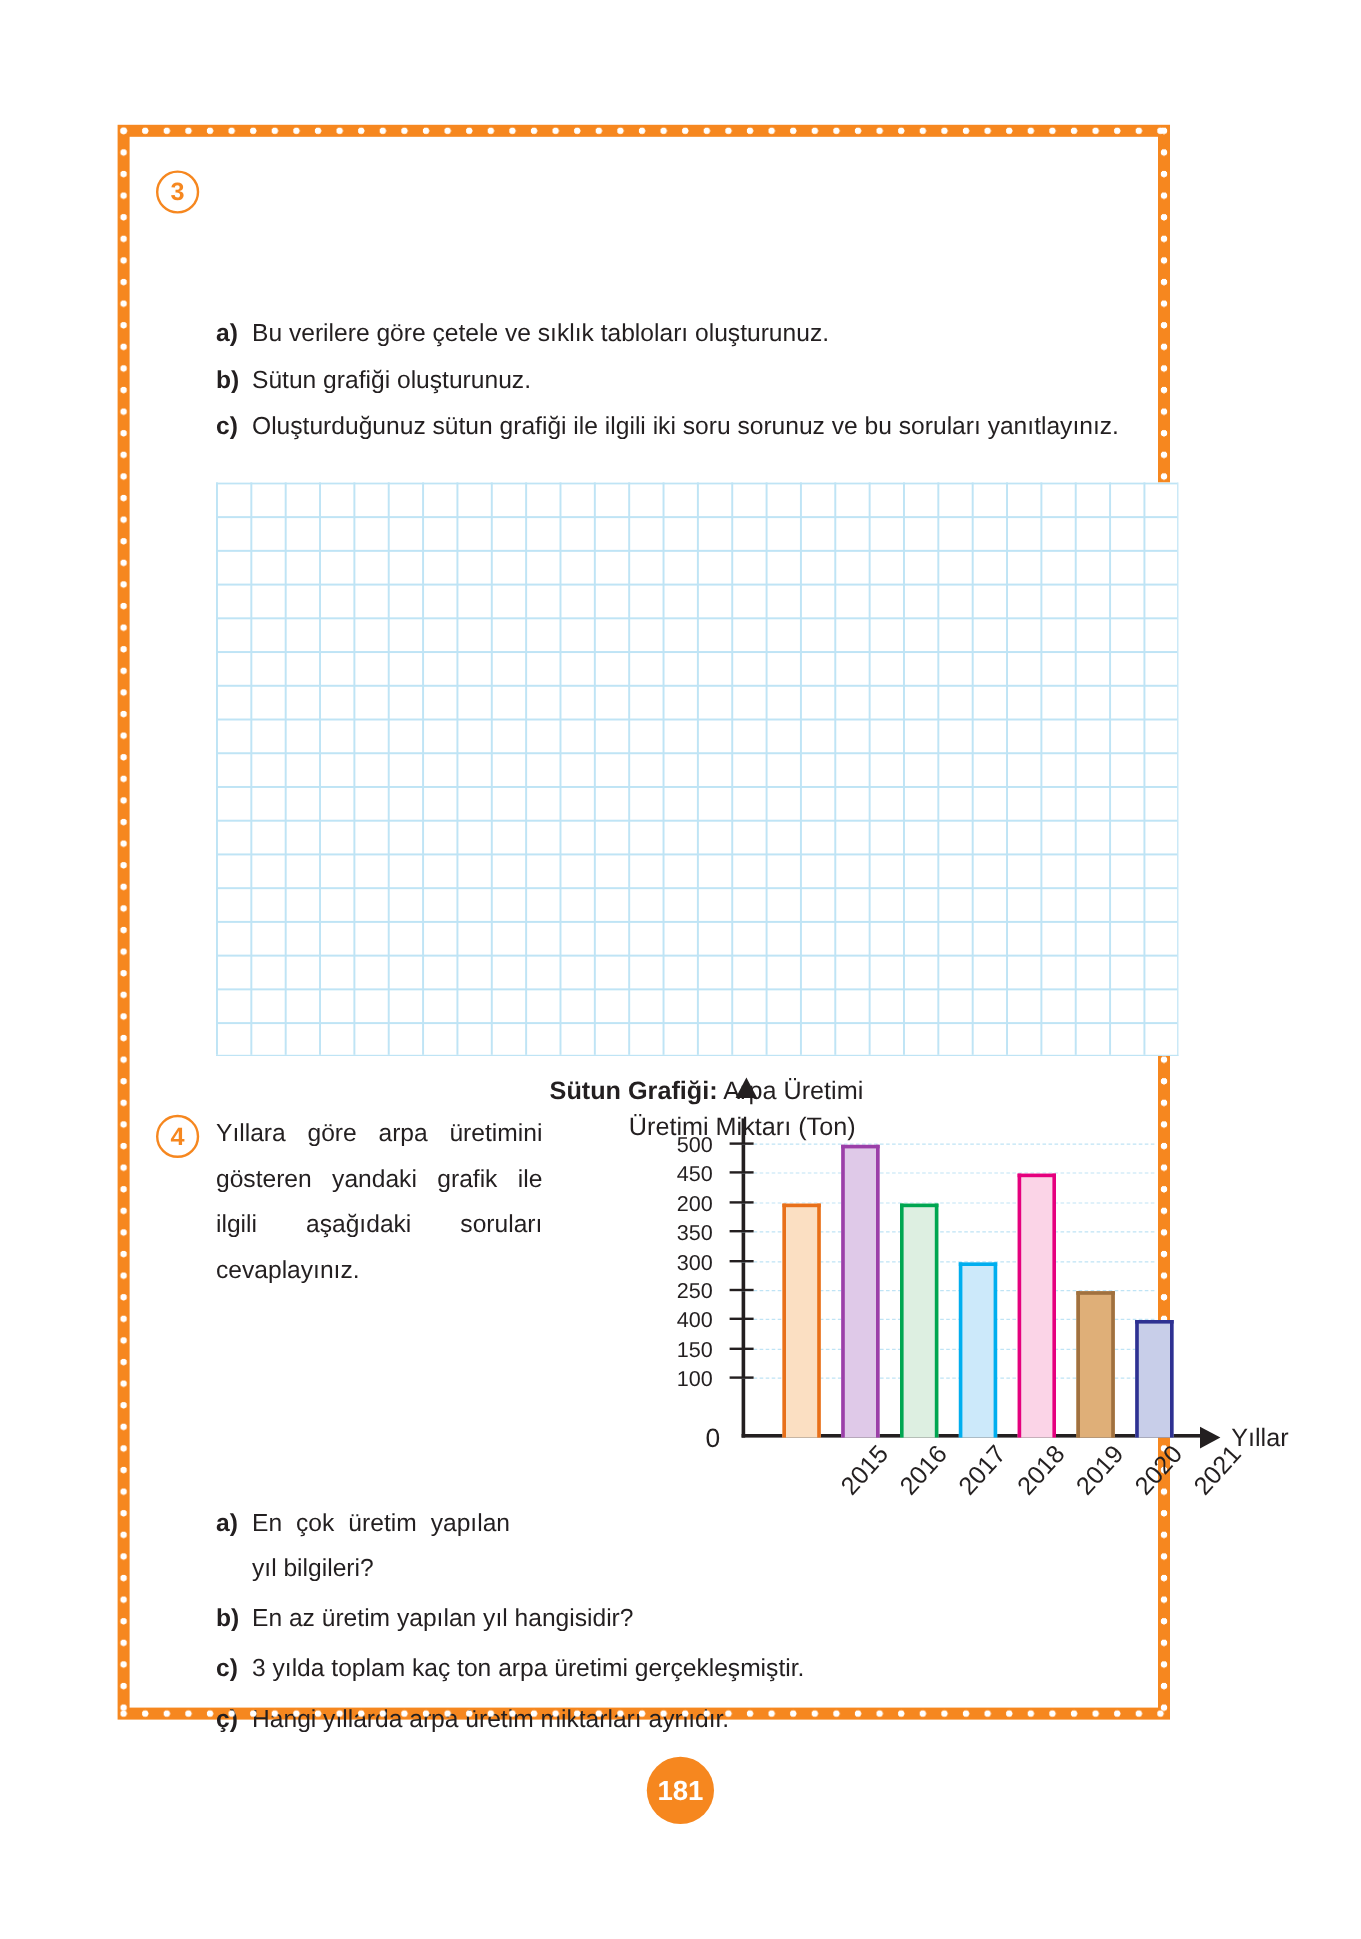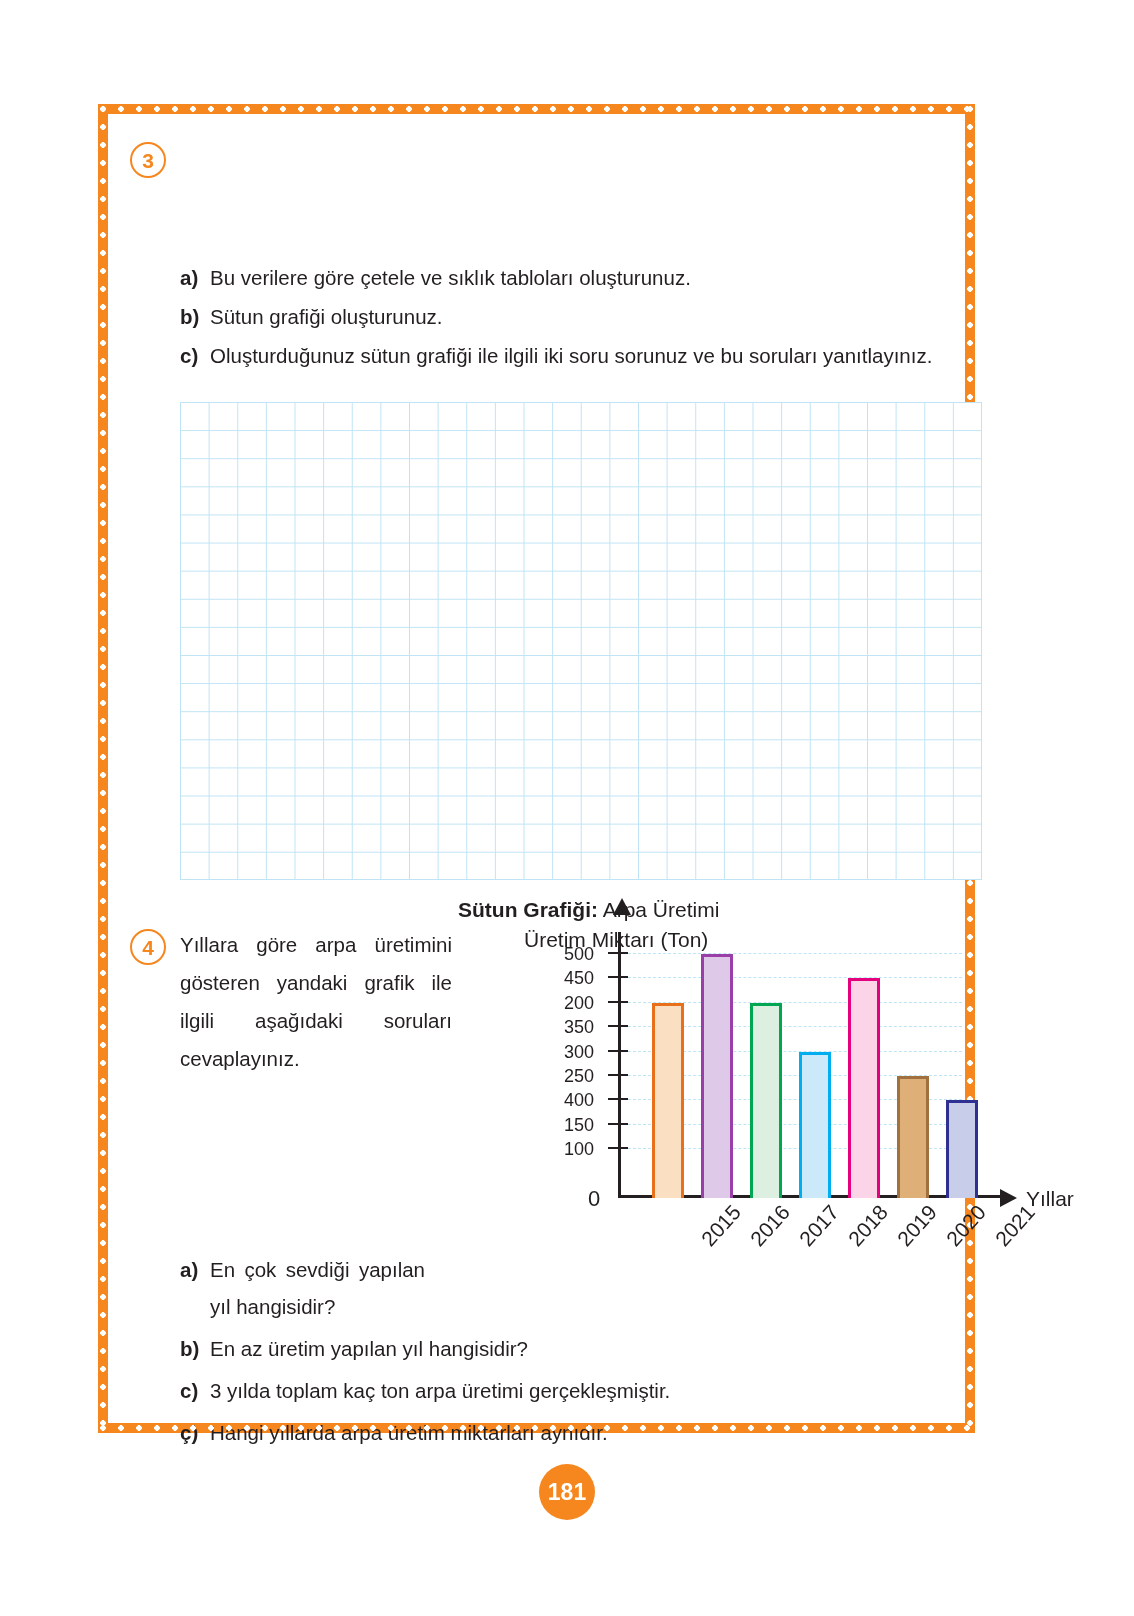--- a/index.html
+++ b/index.html
@@ -329,21 +329,21 @@
     </div>
 
     <div id="grid-paper"></div>
 
     <div class="q-number q4-number">4</div>
     <div class="q4-body">Yıllara göre arpa üretimini gösteren yandaki grafik ile ilgili aşağıdaki soruları cevaplayınız.</div>
 
     <div class="sublist q4-sublist">
       <div class="sub-item narrow">
         <span class="sub-marker">a)</span>
-        <span class="sub-text">En çok sevdiği yapılan yıl hangisidir?</span>
+        <span class="sub-text">En çok üretim yapılan yıl bilgileri?</span>
       </div>
       <div class="sub-item">
         <span class="sub-marker">b)</span>
         <span class="sub-text">En az üretim yapılan yıl hangisidir?</span>
       </div>
       <div class="sub-item">
         <span class="sub-marker">c)</span>
         <span class="sub-text">3 yılda toplam kaç ton arpa üretimi gerçekleşmiştir.</span>
       </div>
       <div class="sub-item">
@@ -351,21 +351,21 @@
         <span class="sub-text">Hangi yıllarda arpa üretim miktarları aynıdır.</span>
       </div>
     </div>
 
     <div id="chart-area">
 
       <div id="chart-title">
         <b>Sütun Grafiği:</b><span> Arpa Üretimi</span>
       </div>
 
-      <div id="y-axis-title">Üretim Miktarı (Ton)</div>
+      <div id="y-axis-title">Üretimi Miktarı (Ton)</div>
 
       <div id="plot">
         <div id="y-axis-line">
           <div id="y-arrow"></div>
         </div>
         <div id="x-axis-line"></div>
         <div id="x-arrow"></div>
         <div id="origin-label">0</div>
         <div id="x-axis-title">Yıllar</div>
 

